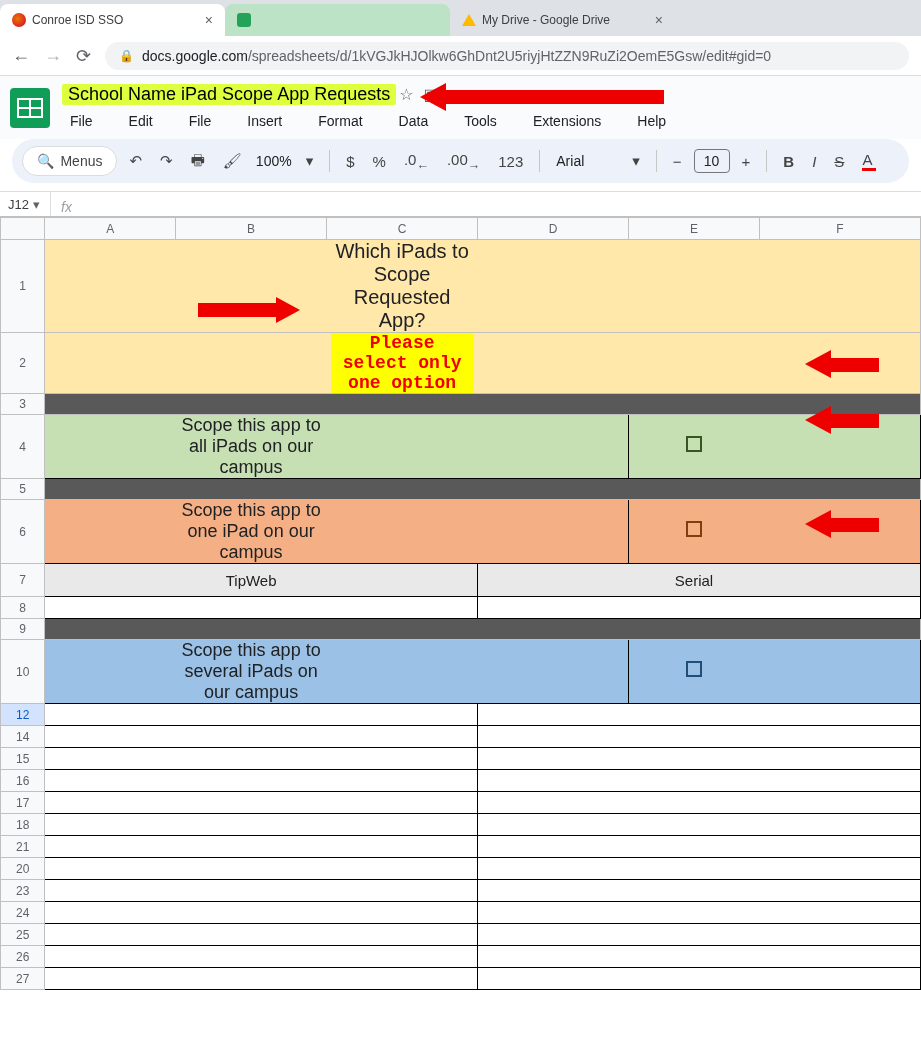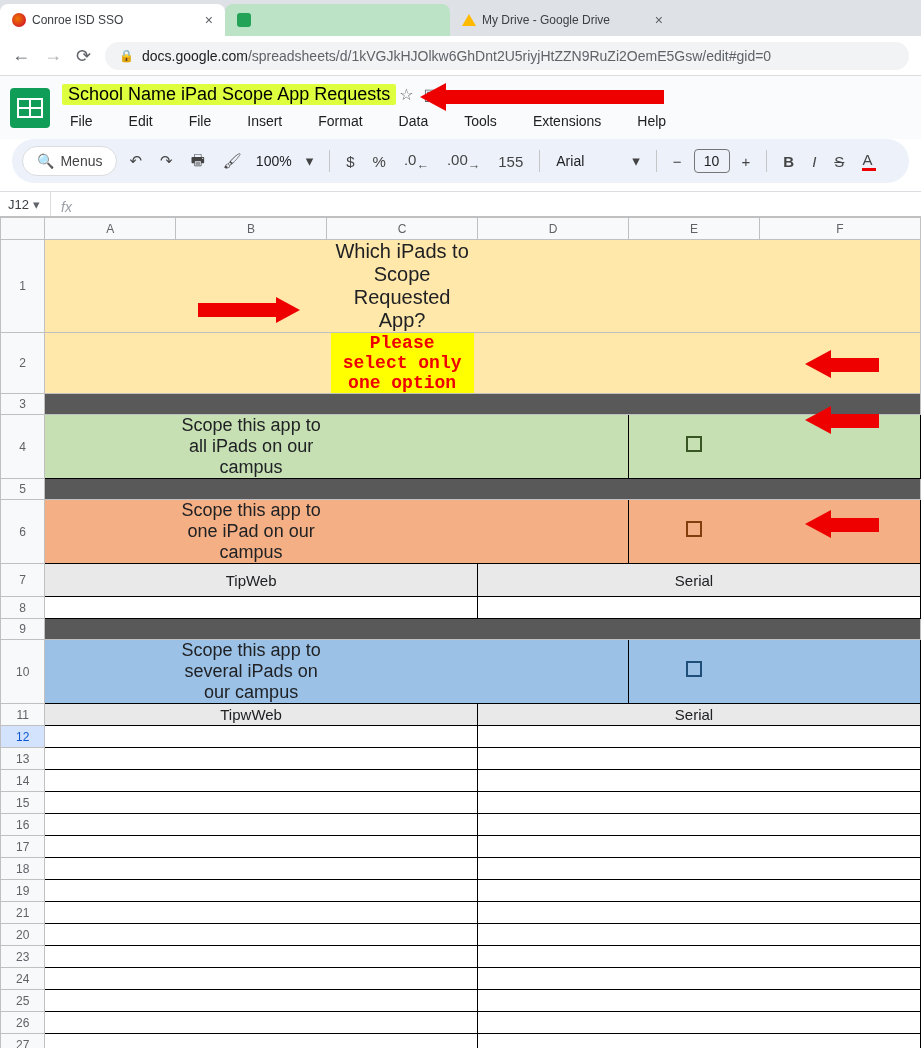--- a/index.html
+++ b/index.html
@@ -287,21 +287,21 @@
   <span class="tb-btn">↷</span>
   <span class="tb-btn">🖶</span>
   <span class="tb-btn">🖌</span>
   <span class="zoom-box">100%</span>
   <span class="tb-btn">▾</span>
   <span class="tb-sep"></span>
   <span class="tb-btn">$</span>
   <span class="tb-btn">%</span>
   <span class="tb-btn">.0<sub>←</sub></span>
   <span class="tb-btn">.00<sub>→</sub></span>
-  <span class="tb-btn">155</span>
+  <span class="tb-btn">123</span>
   <span class="tb-sep"></span>
   <span class="font-name">Arial</span>
   <span class="tb-btn">▾</span>
   <span class="tb-sep"></span>
   <span class="tb-btn">−</span>
   <span class="font-size-box">10</span>
   <span class="tb-btn">+</span>
   <span class="tb-sep"></span>
   <span class="tb-btn" style="font-weight:bold">B</span>
   <span class="tb-btn" style="font-style:italic">I</span>
@@ -427,49 +427,31 @@
   <div class="row r10 thick-border">
     <div class="row-hdr">10</div>
     <div class="cell cA merge-left"></div>
     <div class="cell cB merge-mid">Scope this app to several iPads on our campus</div>
     <div class="cell cC merge-mid"></div>
     <div class="cell cD merge-right" style="border-right:1px solid #000"></div>
     <div class="cell cE merge-left"><span class="check-box blue"></span></div>
     <div class="cell cF merge-right"></div>
   </div>
 
-  <div class="row r11 thick-border">
-    <div class="row-hdr">11</div>
-    <div class="cell cA merge-left"></div>
-    <div class="cell cB merge-mid">TipwWeb</div>
-    <div class="cell cC merge-right" style="border-right:1px solid #000"></div>
-    <div class="cell cD merge-left"></div>
-    <div class="cell cE merge-mid">Serial</div>
-    <div class="cell cF merge-right"></div>
-  </div>
 
   <div class="row rN thick-border">
       <div class="row-hdr sel">12</div>
       <div class="cell cA merge-left"></div>
       <div class="cell cB merge-mid"></div>
       <div class="cell cC merge-right" style="border-right:1px solid #000"></div>
       <div class="cell cD merge-left"></div>
       <div class="cell cE merge-mid"></div>
       <div class="cell cF merge-right"></div>
     </div>
   <div class="row rN thick-border">
-      <div class="row-hdr">13</div>
-      <div class="cell cA merge-left"></div>
-      <div class="cell cB merge-mid"></div>
-      <div class="cell cC merge-right" style="border-right:1px solid #000"></div>
-      <div class="cell cD merge-left"></div>
-      <div class="cell cE merge-mid"></div>
-      <div class="cell cF merge-right"></div>
-    </div>
-  <div class="row rN thick-border">
       <div class="row-hdr">14</div>
       <div class="cell cA merge-left"></div>
       <div class="cell cB merge-mid"></div>
       <div class="cell cC merge-right" style="border-right:1px solid #000"></div>
       <div class="cell cD merge-left"></div>
       <div class="cell cE merge-mid"></div>
       <div class="cell cF merge-right"></div>
     </div>
   <div class="row rN thick-border">
       <div class="row-hdr">15</div>
@@ -493,29 +475,20 @@
       <div class="row-hdr">17</div>
       <div class="cell cA merge-left"></div>
       <div class="cell cB merge-mid"></div>
       <div class="cell cC merge-right" style="border-right:1px solid #000"></div>
       <div class="cell cD merge-left"></div>
       <div class="cell cE merge-mid"></div>
       <div class="cell cF merge-right"></div>
     </div>
   <div class="row rN thick-border">
       <div class="row-hdr">18</div>
-      <div class="cell cA merge-left"></div>
-      <div class="cell cB merge-mid"></div>
-      <div class="cell cC merge-right" style="border-right:1px solid #000"></div>
-      <div class="cell cD merge-left"></div>
-      <div class="cell cE merge-mid"></div>
-      <div class="cell cF merge-right"></div>
-    </div>
-  <div class="row rN thick-border">
-      <div class="row-hdr">19</div>
       <div class="cell cA merge-left"></div>
       <div class="cell cB merge-mid"></div>
       <div class="cell cC merge-right" style="border-right:1px solid #000"></div>
       <div class="cell cD merge-left"></div>
       <div class="cell cE merge-mid"></div>
       <div class="cell cF merge-right"></div>
     </div>
   <div class="row rN thick-border">
       <div class="row-hdr">21</div>
       <div class="cell cA merge-left"></div>

